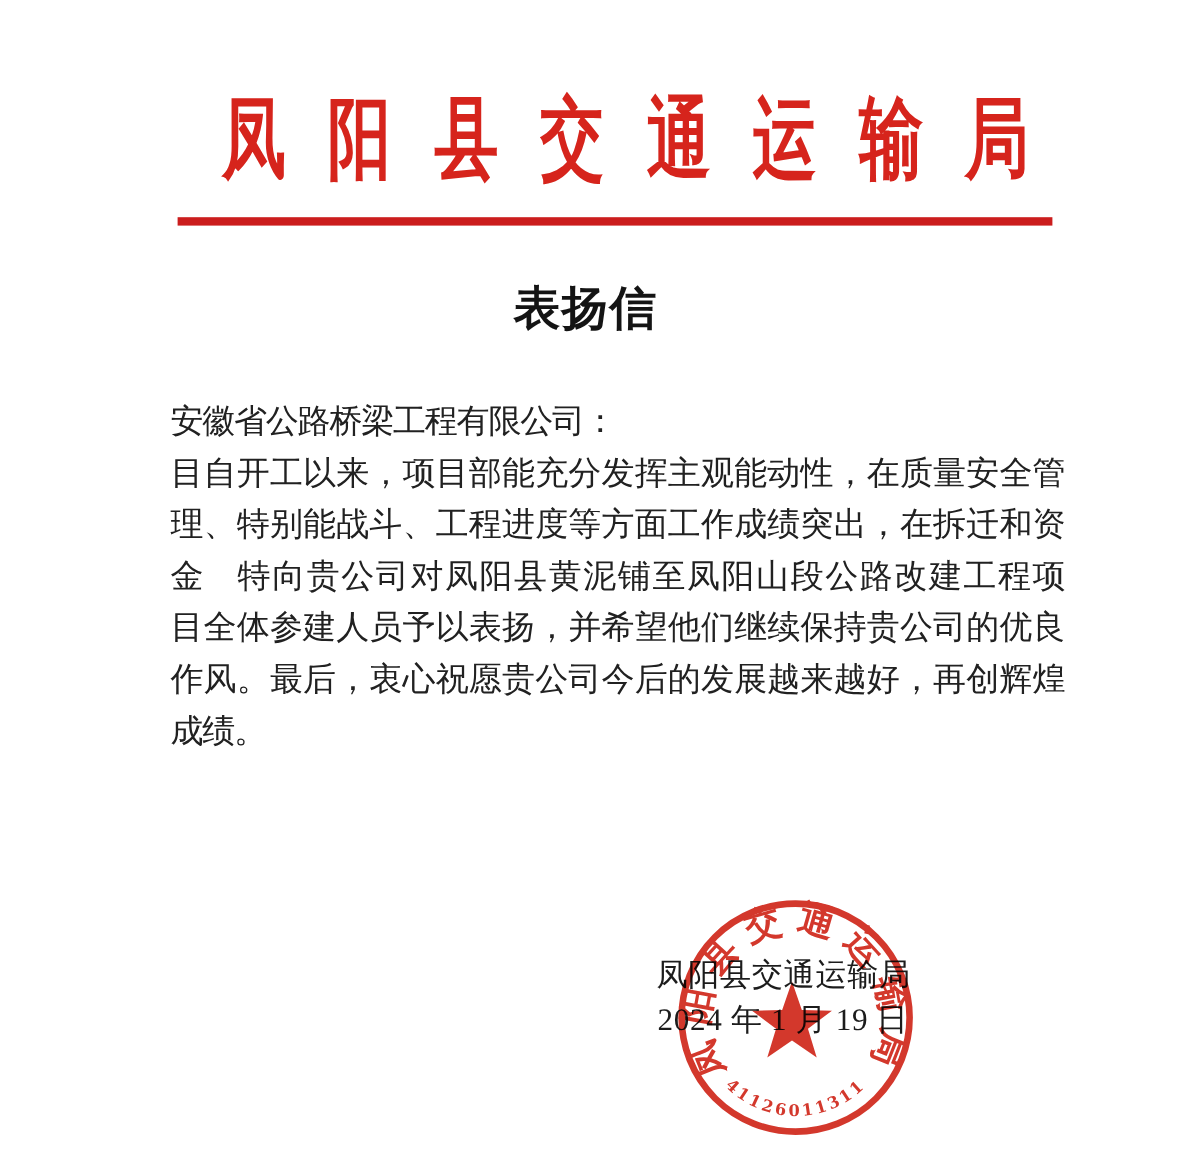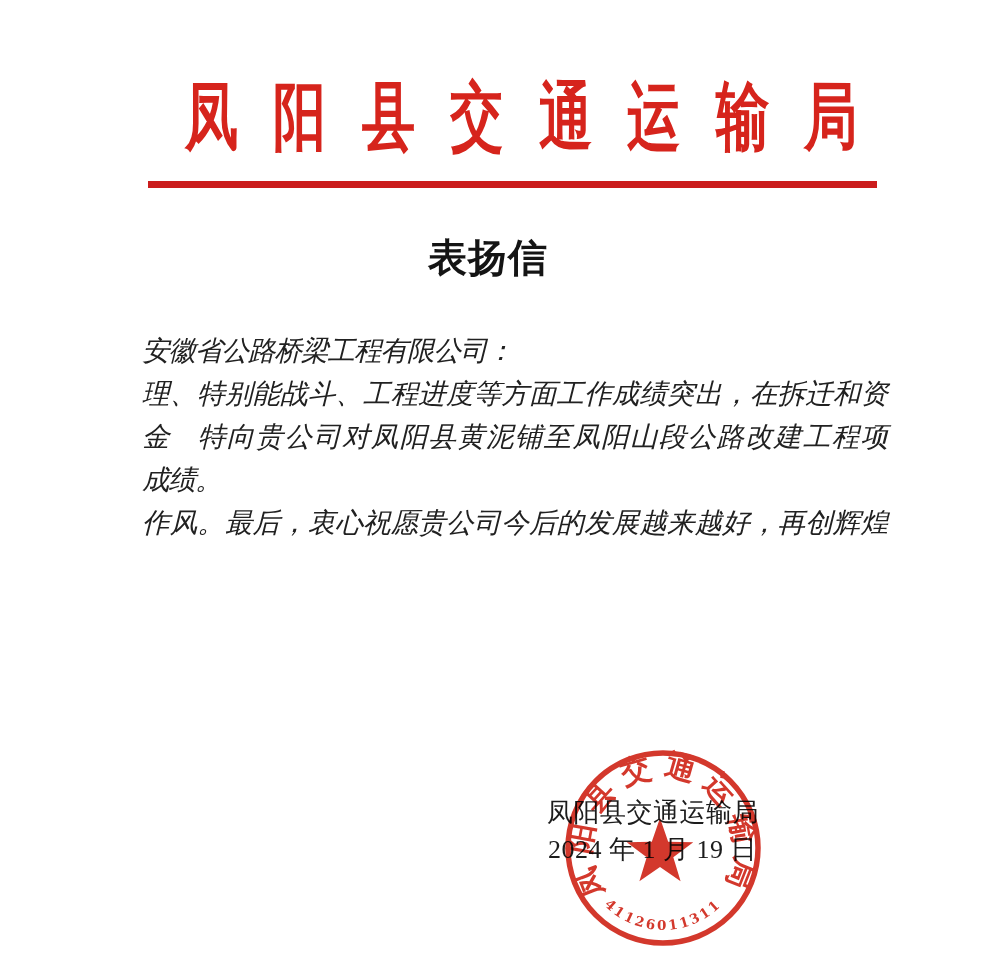--- a/index.html
+++ b/index.html
@@ -59,21 +59,20 @@
     left: 142px; top: 329px;
     width: 746px;
     color: #212121;
     font-size: 27.5px;
   }
   .ln {
     height: 43px;
     line-height: 43px;
     letter-spacing: -1px;
     white-space: nowrap;
-    font-style: italic;
   }
   .ln.j {
     white-space: normal;
     text-align: justify;
     text-align-last: justify;
     text-justify: inter-character;
     letter-spacing: 0;
   }
   .ln.ind { padding-left: 56px; }
 
@@ -124,24 +123,26 @@
   <span class="lh-char">运</span>
   <span class="lh-char">输</span>
   <span class="lh-char">局</span>
 </div>
 <div class="letterhead-rule"></div>
 
 <div class="doc-title">表扬信</div>
 
 <div class="body-text">
   <div class="ln">安徽省公路桥梁工程有限公司：</div>
+  <div class="ln j">目自开工以来，项目部能充分发挥主观能动性，在质量安全管</div>
   <div class="ln j">理、特别能战斗、工程进度等方面工作成绩突出，在拆迁和资金</div>
   <div class="ln ind j">特向贵公司对凤阳县黄泥铺至凤阳山段公路改建工程项</div>
+  <div class="ln j">目全体参建人员予以表扬，并希望他们继续保持贵公司的优良</div>
+  <div class="ln j">作风。最后，衷心祝愿贵公司今后的发展越来越好，再创辉煌</div>
   <div class="ln">成绩。</div>
-  <div class="ln j">作风。最后，衷心祝愿贵公司今后的发展越来越好，再创辉煌</div>
 </div>
 
 <div class="sig-name">凤阳县交通运输局</div>
 <div class="sig-date">2024 年 1 月 19 日</div>
 
 <svg class="seal" viewBox="0 0 210 210" width="210" height="210">
   <defs>
     <path id="sealArcTop" d="M 47.5 146.3 A 72 72 0 1 1 162.5 146.3" fill="none"></path>
     <path id="sealArcBottom" d="M 44.1 157.9 A 82 82 0 0 0 165.9 157.9" fill="none"></path>
   </defs>

